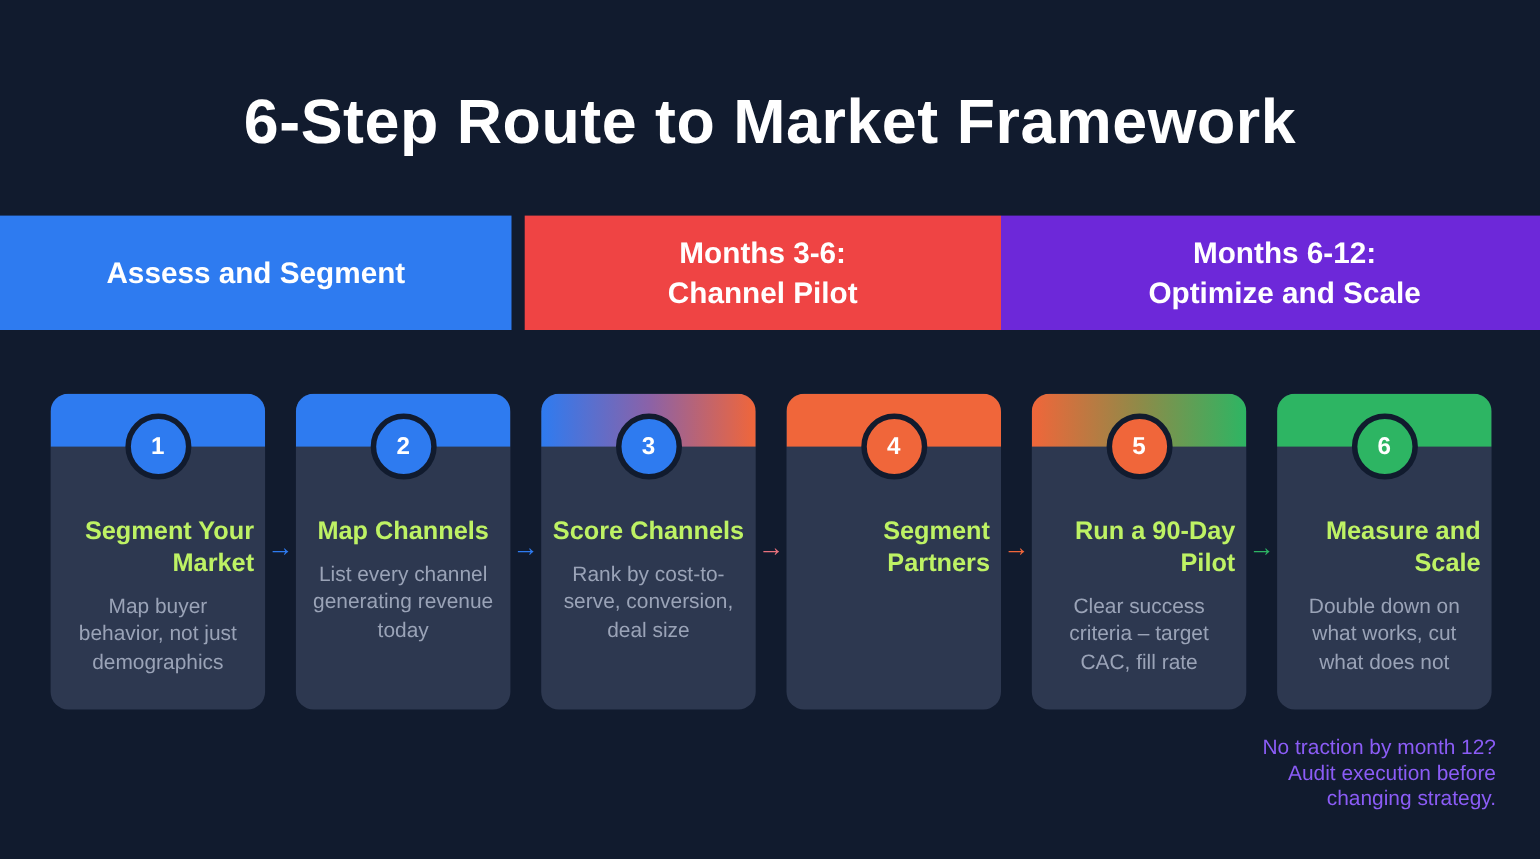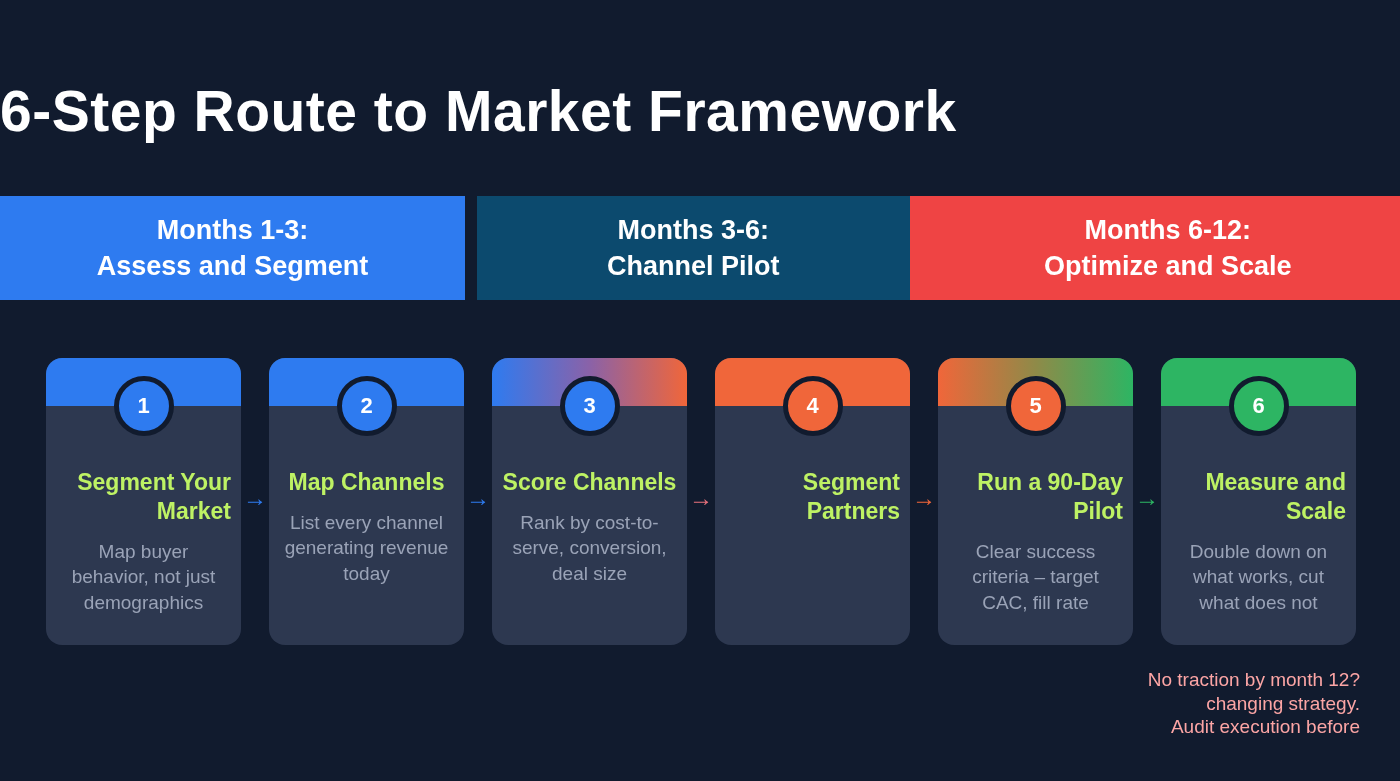--- a/index.html
+++ b/index.html
@@ -5,21 +5,21 @@
   html,body{margin:0;padding:0;}
   .canvas{
     position:relative;
     width:1400px;height:781px;
     background:#111b2e;
     font-family:"Liberation Sans", sans-serif;
     overflow:hidden;
   }
   .main-title{
     position:absolute;top:78px;left:0;right:0;
-    text-align:left;
+    text-align:center;
     color:#ffffff;
     font-size:57px;
     font-weight:800;
     letter-spacing:0.5px;
     margin:0;
   }
   .phase-bar{
     position:absolute;top:196px;left:0;
     width:1400px;height:104px;
     display:flex;
@@ -84,42 +84,41 @@
   .arrow-glyph{
     margin-top:128px;
     font-size:24px;font-weight:700;
     line-height:1;
   }
   .footnote{
     position:absolute;
     top:668px;right:40px;
     width:300px;
     text-align:right;
-    color:#fca5a5;
+    color:#8b5cf6;
     font-size:19px;
     line-height:1.24;
   }
 </style>
 </head>
 <body>
 
 <div class="canvas">
 
   <h1 class="main-title">6-Step Route to Market Framework</h1>
 
   <div class="phase-bar">
     <div class="phase-seg p0" style="background: rgb(46, 123, 240);">
-      <div class="phase-line">Months 1-3:</div>
       <div class="phase-line">Assess and Segment</div>
     </div>
-    <div class="phase-seg p1" style="background: #0c4a6e; margin-left: 12px;">
+    <div class="phase-seg p1" style="background: #ef4444; margin-left: 12px;">
       <div class="phase-line">Months 3-6:</div>
       <div class="phase-line">Channel Pilot</div>
     </div>
-    <div class="phase-seg p2" style="background: #ef4444; padding-left: 26px;">
+    <div class="phase-seg p2" style="background: #6d28d9; padding-left: 26px;">
       <div class="phase-line">Months 6-12:</div>
       <div class="phase-line">Optimize and Scale</div>
     </div>
   </div>
 
   <div class="cards-row">
 
     <div class="step-card">
       <div class="card-header" style="background: rgb(46, 123, 240);"></div>
       <div class="step-circle" style="background: rgb(46, 123, 240);">1</div>
@@ -178,17 +177,17 @@
       <div class="card-header" style="background: rgb(45, 181, 99);"></div>
       <div class="step-circle" style="background: rgb(45, 181, 99);">6</div>
       <div class="card-title">Measure and Scale</div>
       <div class="card-desc">Double down on what works, cut what does not</div>
     </div>
 
   </div>
 
   <div class="footnote">
     <div>No traction by month 12?</div>
+    <div>Audit execution before</div>
     <div>changing strategy.</div>
-    <div>Audit execution before</div>
   </div>
 
 </div>
 
 </body></html>

